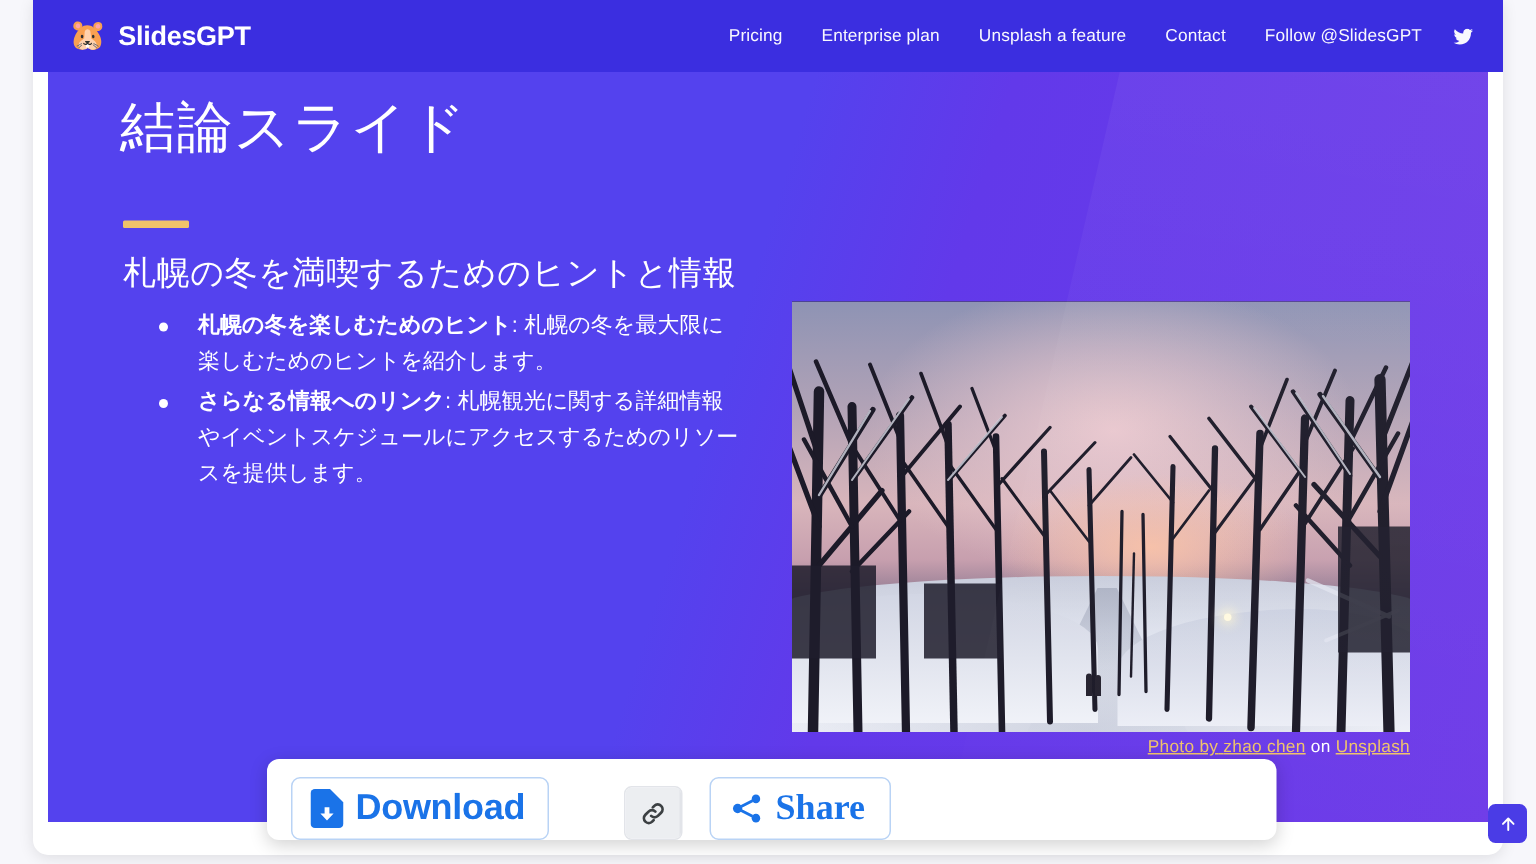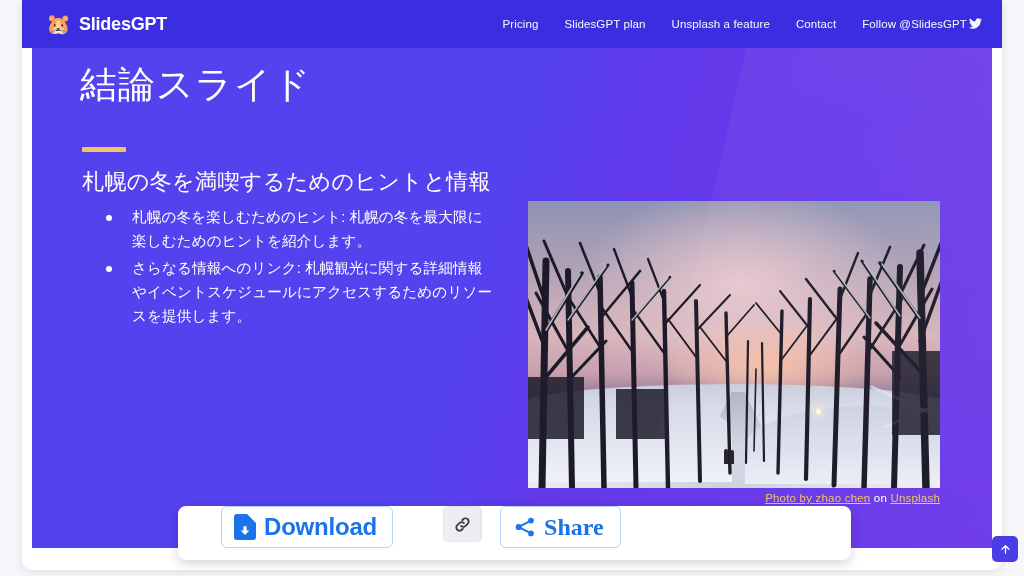--- a/index.html
+++ b/index.html
@@ -61,21 +61,21 @@
   .nav-link {
     color: #ffffff;
     font-size: 11.5px;
     font-weight: 400;
     letter-spacing: 0.1px;
     text-decoration: none;
     white-space: nowrap;
     opacity: 0.97;
   }
   .nav-follow {
-    display: flex; align-items: flex-start; gap: 2px;
+    display: flex; align-items: flex-end; gap: 21px;
   }
   .tw-icon { display: block; }
 
   
   .slide {
     position: absolute;
     left: 32px; top: 48px;
     width: 960px; height: 500px;
     overflow: hidden;
     background:
@@ -133,21 +133,21 @@
     letter-spacing: 0.1px;
   }
   .bullets li::before {
     content: "";
     position: absolute;
     left: 12px; top: 9px;
     width: 6px; height: 6px;
     border-radius: 50%;
     background: #ffffff;
   }
-  .bullets b { font-weight: 400; }
+  .bullets b { font-weight: 700; }
 
   
   .photo-wrap {
     position: absolute;
     left: 496px; top: 153px;
     width: 412px; height: 287px;
     overflow: hidden;
     background: #151226;
   }
   .photo {
@@ -235,23 +235,22 @@
 
   
   .action-bar {
     position: absolute;
     left: 178px; top: 506px;
     width: 673px; height: 54px;
     background: #ffffff;
     border-radius: 8px;
     box-shadow: 0 3px 12px rgba(0,0,0,0.18);
     display: flex;
-    align-items: flex-start;
+    align-items: flex-end;
     z-index: 8;
-    padding-left: 27px;
   }
   .btn-download {
     display: flex; align-items: center;
     gap: 8px;
     margin-left: 16px;
     padding: 7px 15px 7px 12px;
     border: 1px solid #b9d3f5;
     border-radius: 6px;
     background: #ffffff;
     color: #1a73e8;
@@ -323,21 +322,21 @@
 
   <div class="navbar">
 
     <div class="brand">
       <span class="brand-logo">🐹</span>
       <span class="brand-name">SlidesGPT</span>
     </div>
 
     <div class="nav-links">
       <a class="nav-link" href="#">Pricing</a>
-      <a class="nav-link" href="#">SlidesGPT plan</a>
+      <a class="nav-link" href="#">Enterprise plan</a>
       <a class="nav-link" href="#">Unsplash a feature</a>
       <a class="nav-link" href="#">Contact</a>
       <a class="nav-link nav-follow" href="#">
         <span>Follow @SlidesGPT</span>
         <svg class="tw-icon" width="13" height="11" viewBox="0 0 24 20">
           <path fill="#ffffff" d="M24 2.4c-.9.4-1.8.7-2.8.8 1-.6 1.8-1.6 2.2-2.7-1 .6-2 1-3.1 1.2A4.9 4.9 0 0 0 11.9 5c0 .4 0 .8.1 1.1A13.9 13.9 0 0 1 1.7.9 4.9 4.9 0 0 0 3.2 7.5c-.8 0-1.6-.2-2.2-.6 0 2.4 1.7 4.4 3.9 4.8-.4.1-.9.2-1.3.2-.3 0-.6 0-.9-.1a4.9 4.9 0 0 0 4.6 3.4A9.9 9.9 0 0 1 0 17.4a13.9 13.9 0 0 0 7.5 2.2c9.1 0 14-7.5 14-14v-.6c1-.7 1.8-1.6 2.5-2.6z"></path>
         </svg>
       </a>
     </div>
   </div>

